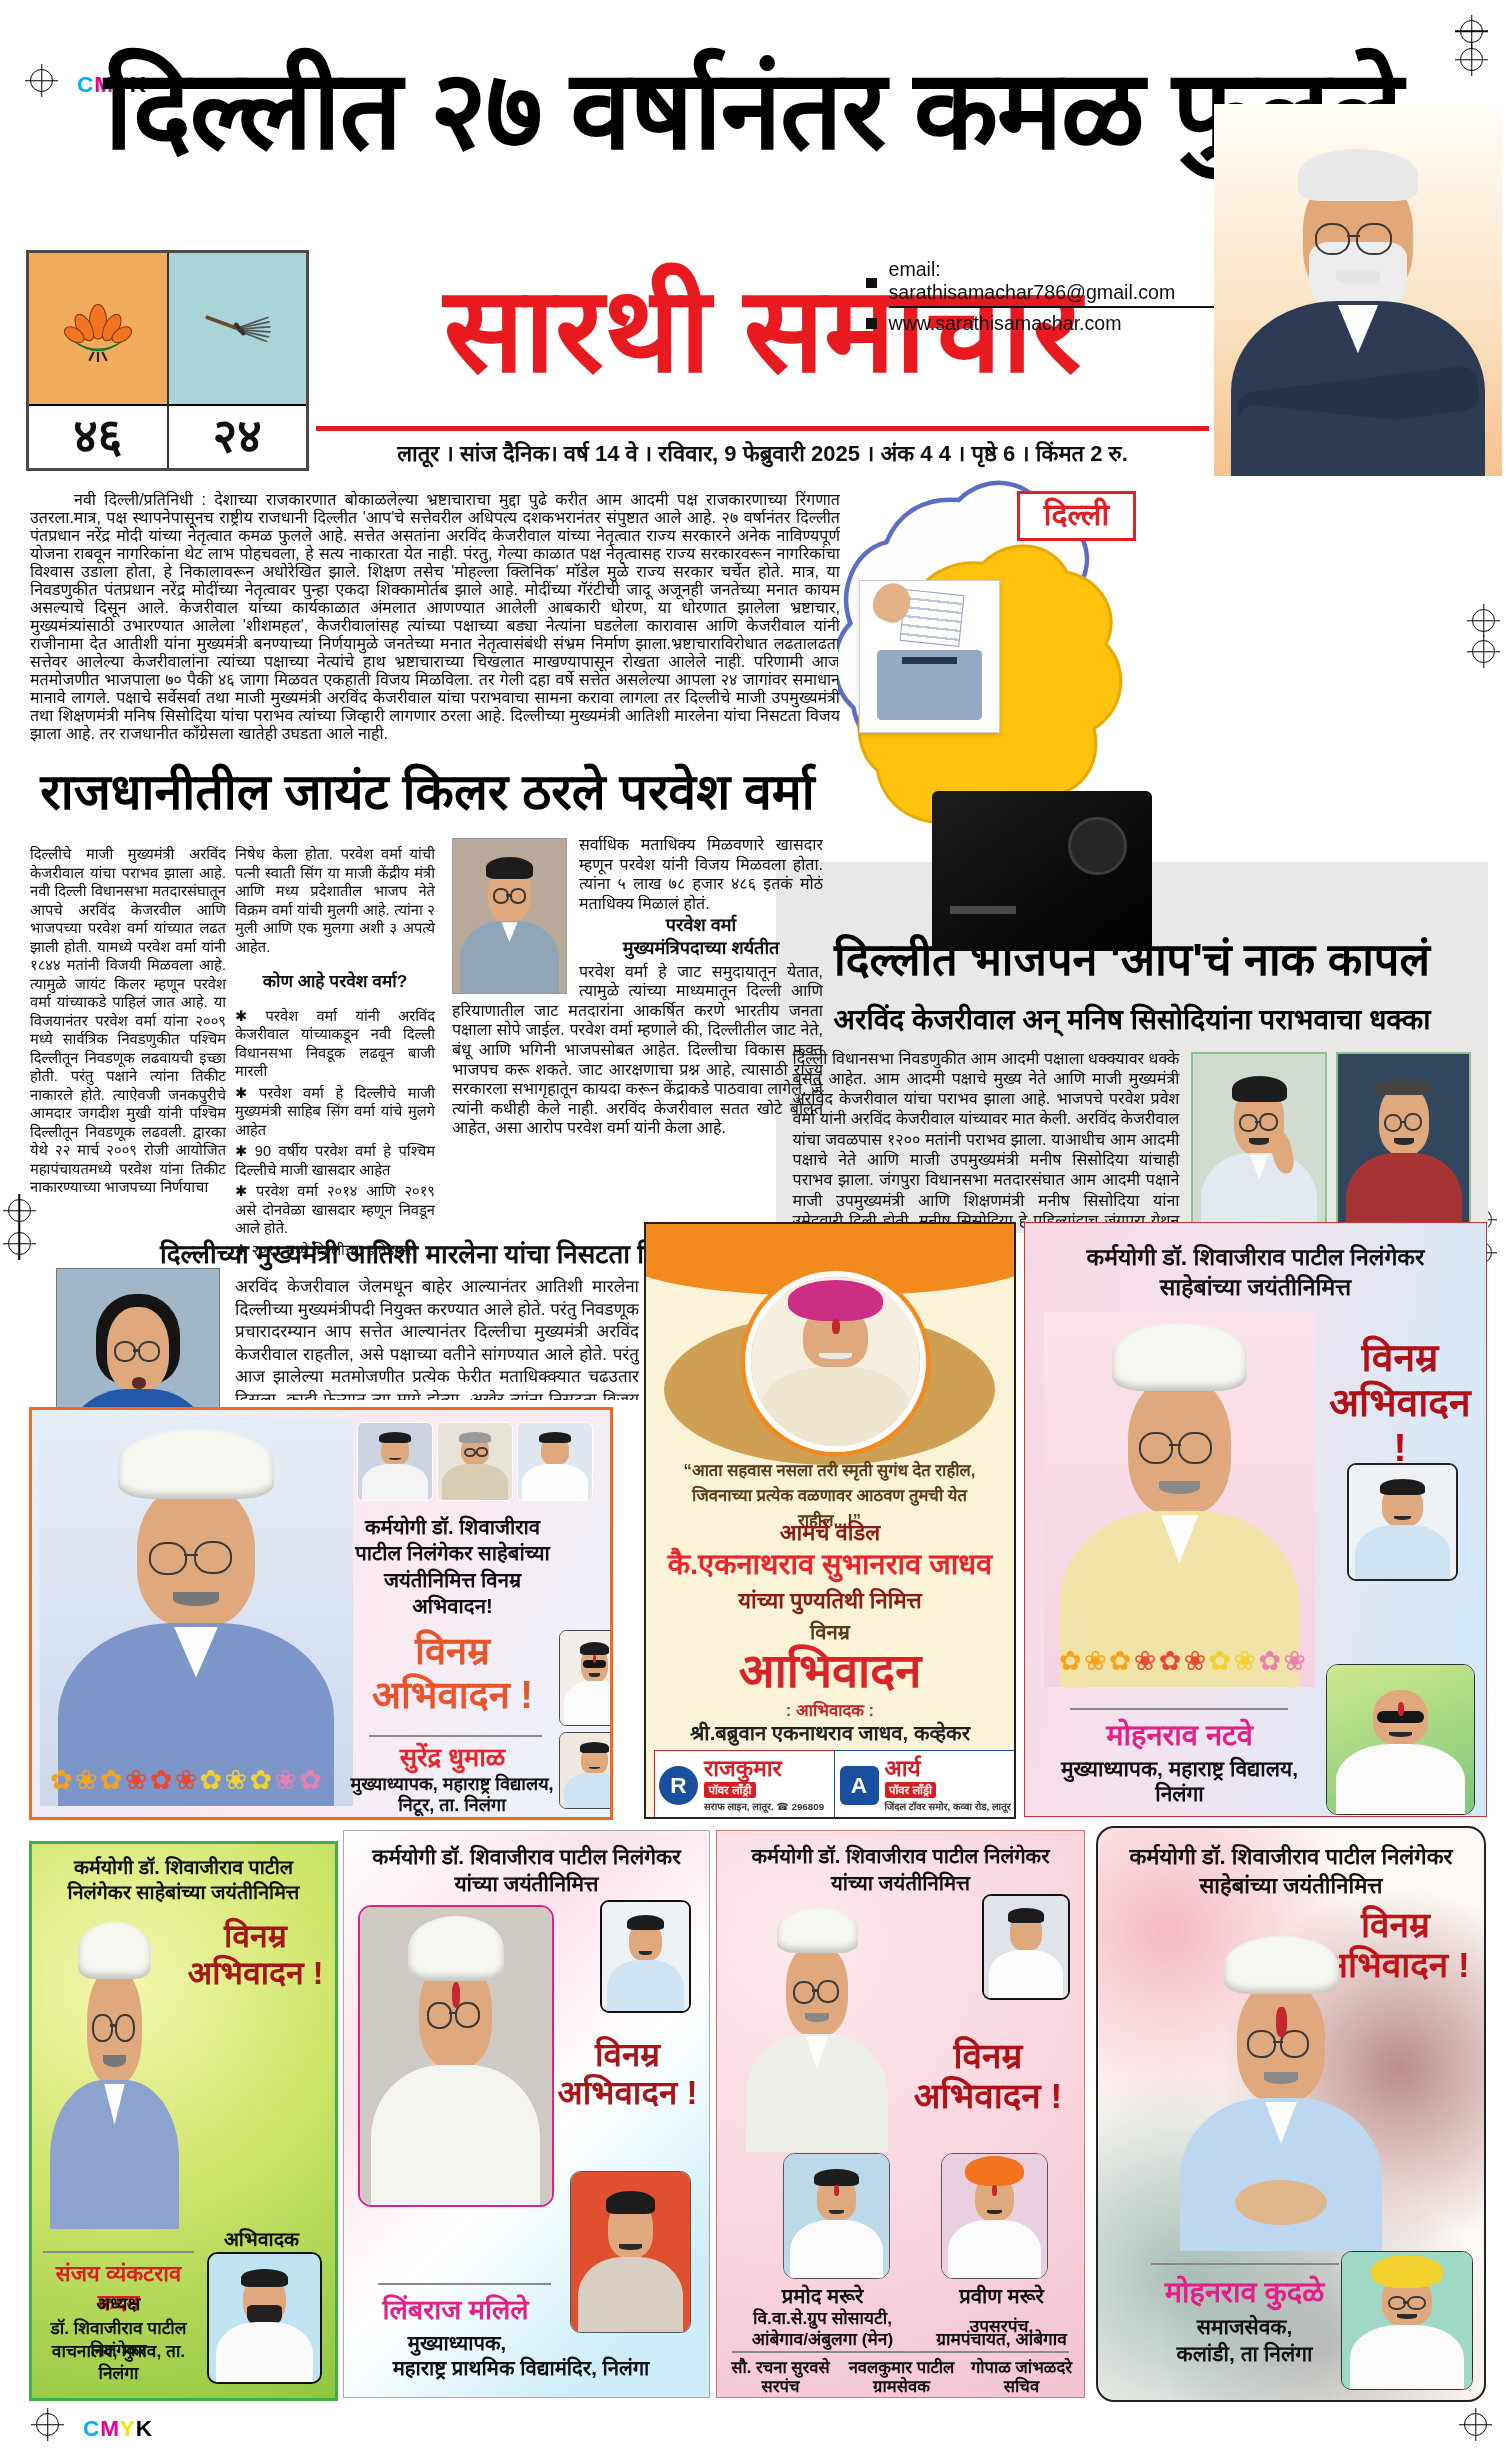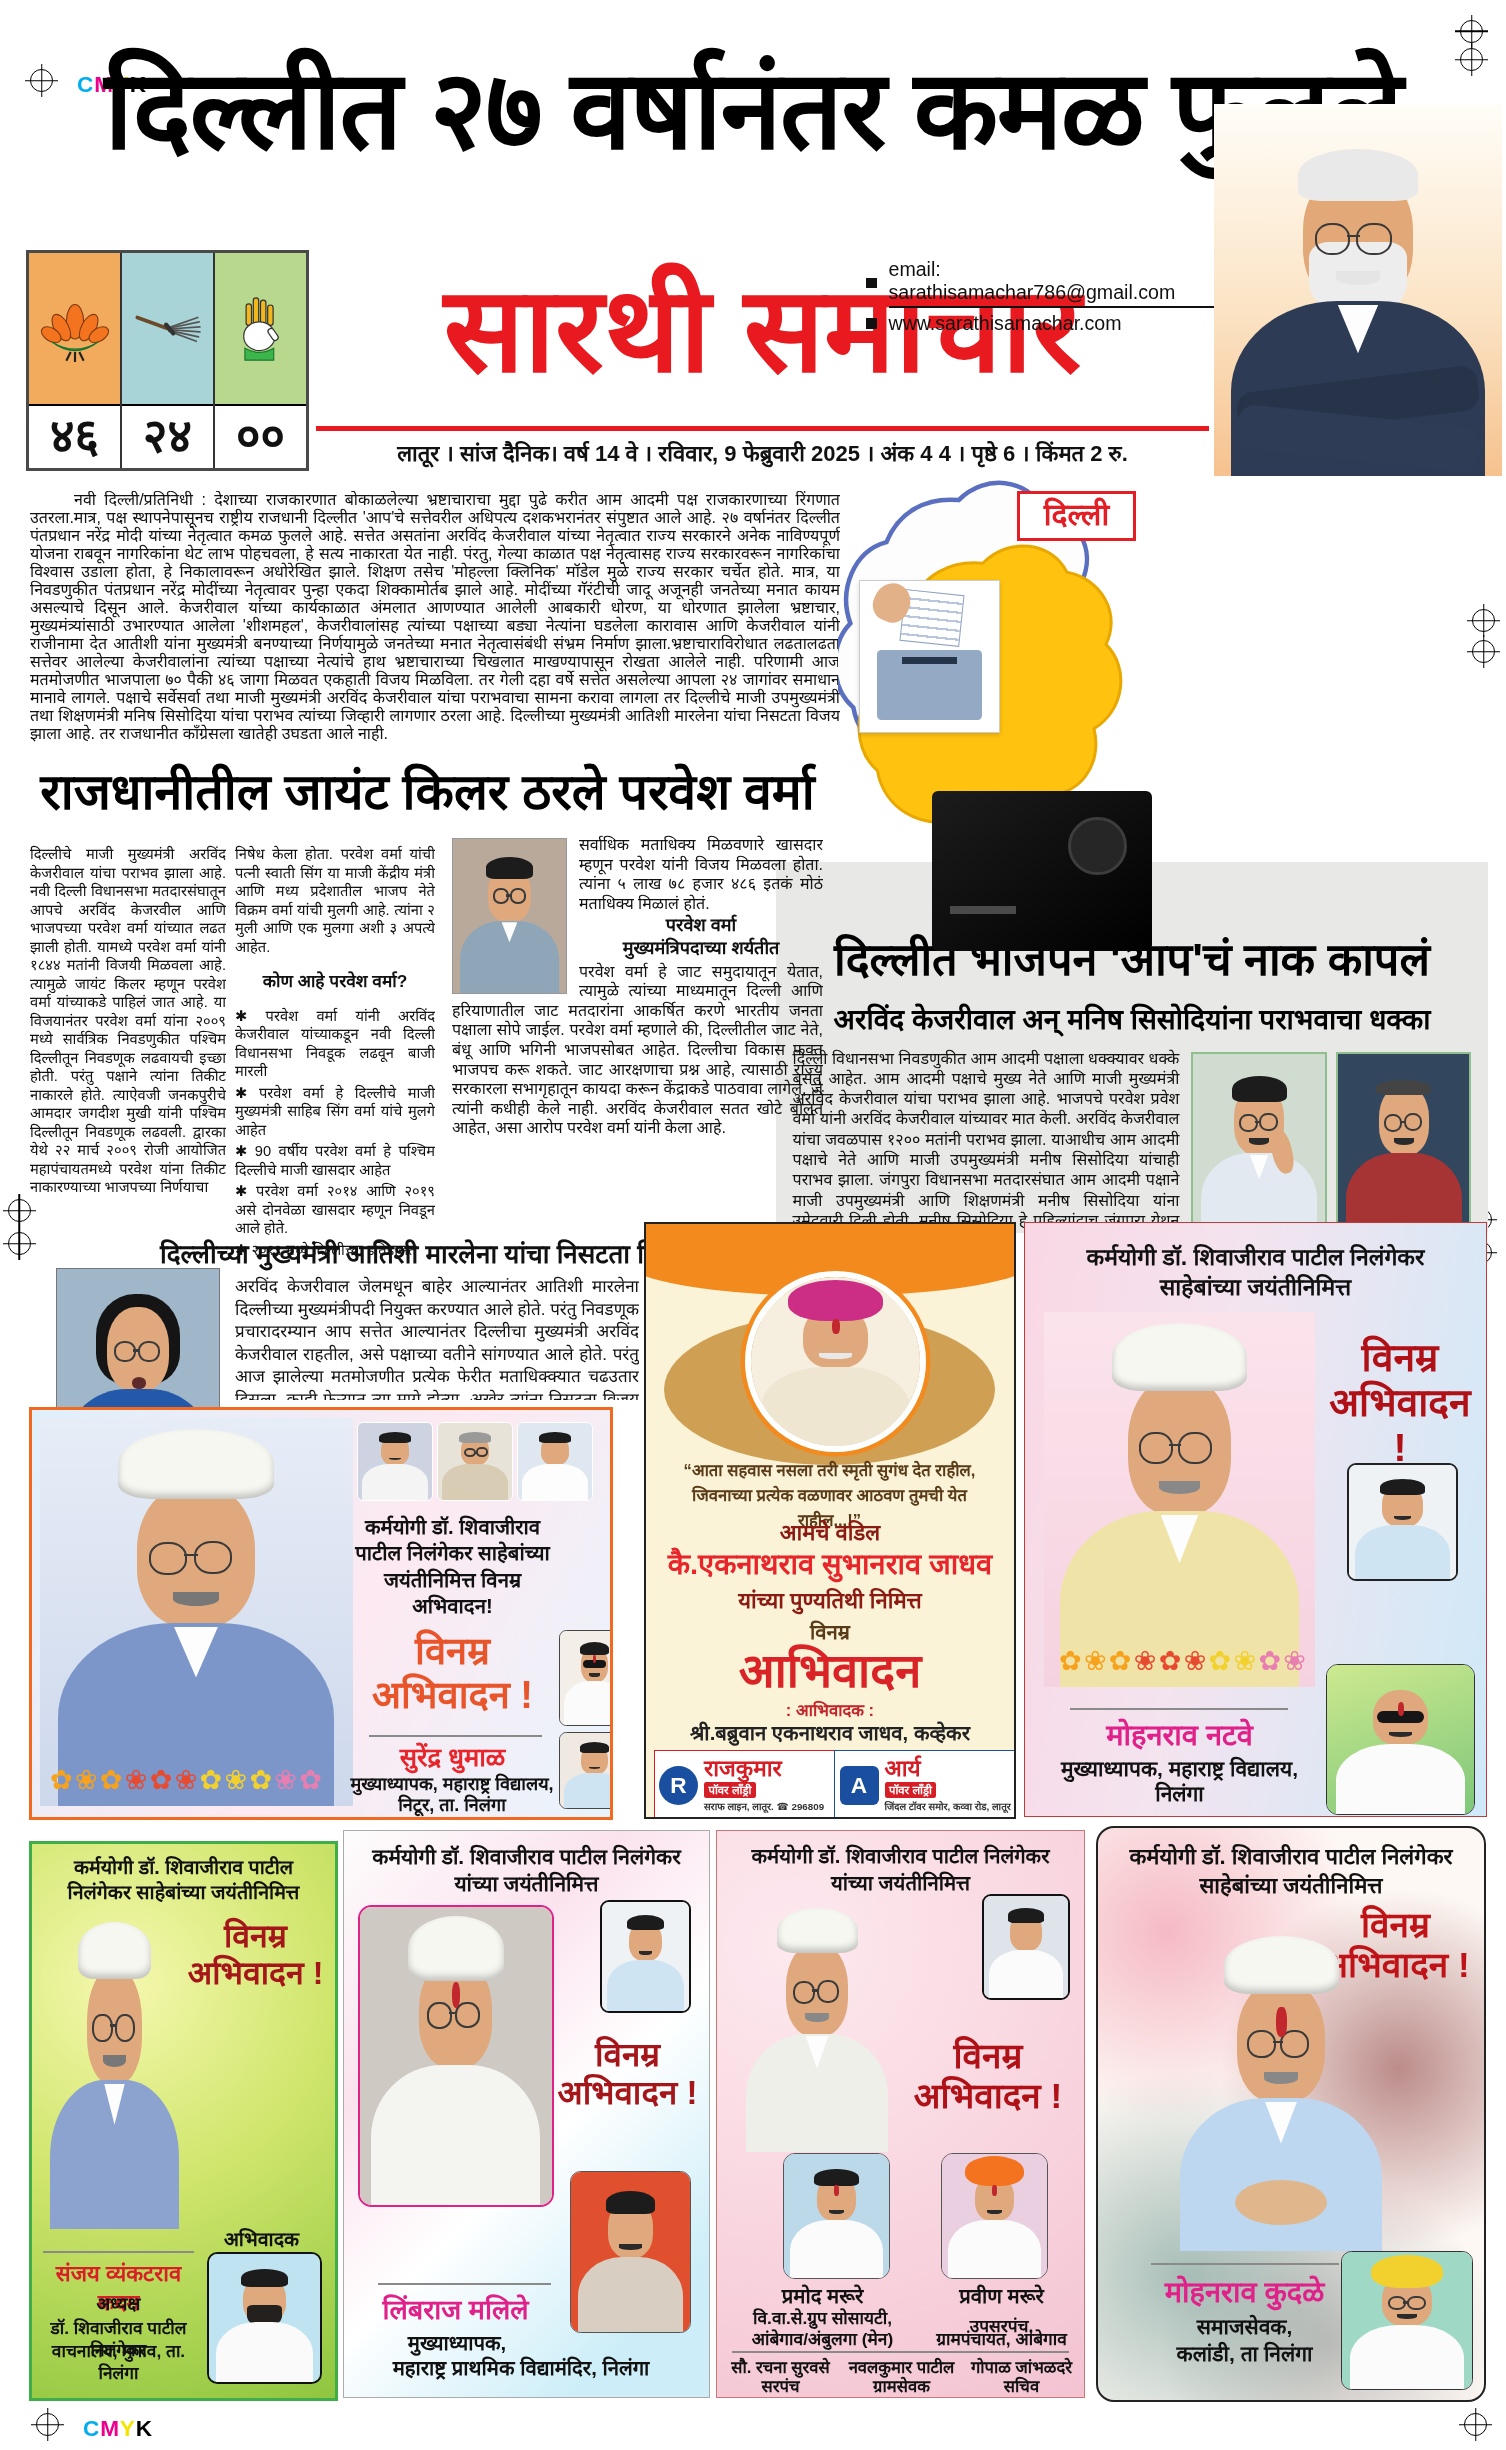--- a/index.html
+++ b/index.html
@@ -151,36 +151,20 @@
               <path d="M52 49 L94 40"></path>
               <path d="M52 50 L95 47"></path>
             <path d="M52 51 L95 54"></path>
               <path d="M52 52 L93 61"></path>
               <path d="M52 53 L90 67"></path>
           </g>
           <path d="M48 44 L58 56" stroke="#333" stroke-width="6" stroke-linecap="round"></path>
         </svg>
       </div>
       <div class="scorenum">२४</div>
-    </div>
-    <div class="scorecol">
-      <div class="scoresym" style="background:#b8d98d">
-        <svg width="63" height="72" viewBox="0 0 100 120">
-          <g stroke="#333" stroke-width="2">
-            <rect x="26" y="18" width="9" height="36" rx="4.5" fill="#f2b71c"></rect>
-            <rect x="38" y="8" width="9" height="46" rx="4.5" fill="#f2b71c"></rect>
-            <rect x="50" y="12" width="9" height="42" rx="4.5" fill="#f2b71c"></rect>
-            <rect x="62" y="20" width="9" height="34" rx="4.5" fill="#f2b71c"></rect>
-            <ellipse cx="48" cy="72" rx="26" ry="24" fill="#fff"></ellipse>
-            <rect x="66" y="58" width="10" height="22" rx="5" fill="#fff" transform="rotate(-35 71 69)"></rect>
-          </g>
-          <path d="M24 92 Q48 106 72 92 L72 112 L24 112 Z" fill="#3cb54a" stroke="#1c7a2e" stroke-width="2"></path>
-        </svg>
-      </div>
-      <div class="scorenum">००</div>
     </div>
   </div>
 
   <div class="mast-title" style="left:316px;top:256px;width:893px">सारथी समाचार</div>
   <div class="contact" style="left:866px;top:258px;width:354px">
     <div class="row">
         <span class="sq"></span>
         <span class="u">email: sarathisamachar786@gmail.com</span>
       </div>
     <div class="row">

